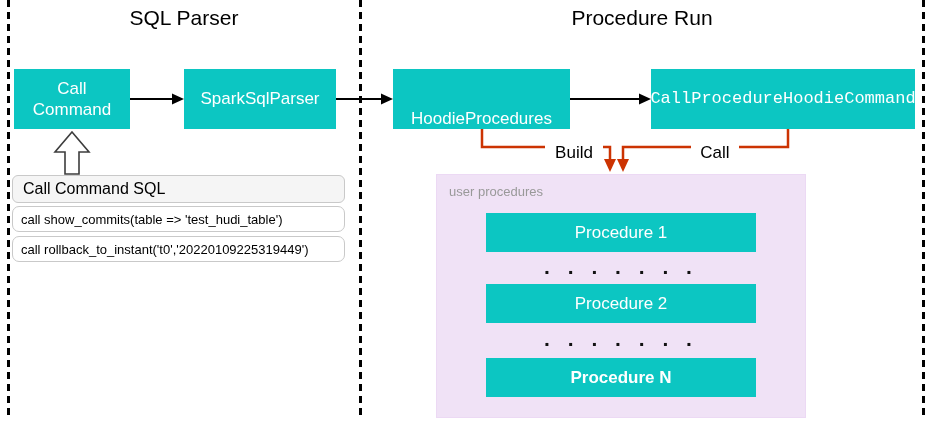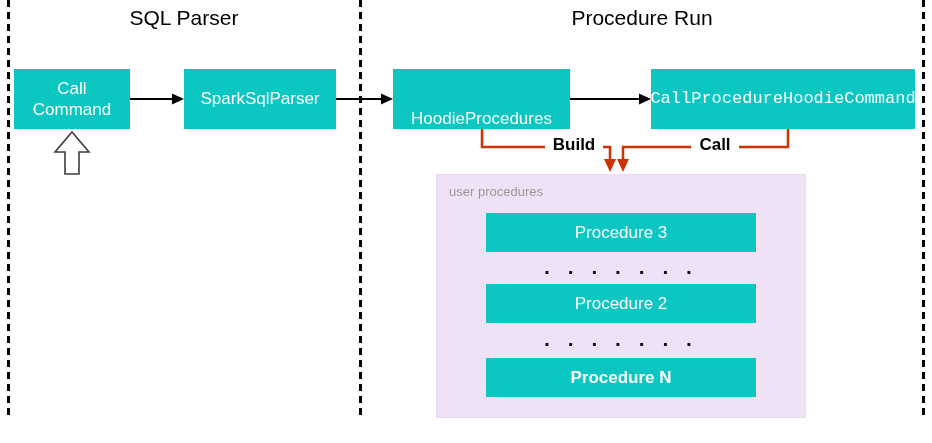--- a/index.html
+++ b/index.html
@@ -14,22 +14,22 @@
   .t-left{left:8px;width:352px;}
   .t-right{left:360px;width:564px;}
 
   .node{position:absolute;background:#0cc6c2;color:#fff;display:flex;
     align-items:center;justify-content:center;text-align:center;
     font-size:17px;line-height:1.25;}
   .node-row{top:69px;height:60px;}
 
   .overlay{position:absolute;left:0;top:0;pointer-events:none;}
 
-  .edge-label{position:absolute;top:136px;height:18px;font-size:17px;color:#000;
-    text-align:center;background:#fff;line-height:18px;font-weight:bold;}
+  .edge-label{position:absolute;top:144px;height:18px;font-size:17px;color:#000;
+    text-align:center;background:#fff;line-height:18px;}
 
   
   .sql-panel{position:absolute;left:12px;top:175px;width:333px;}
   .sql-header{box-sizing:border-box;width:333px;height:28px;background:#f5f5f5;
     border:1px solid #c9c9c9;border-radius:6px;font-size:16px;color:#000;
     display:flex;align-items:center;padding:0 10px;margin-bottom:3px;}
   .sql-row{box-sizing:border-box;width:333px;height:26px;background:#fff;
     border:1px solid #c9c9c9;border-radius:7px;font-size:13px;color:#000;
     display:flex;align-items:center;padding:0 8px;margin-bottom:4px;white-space:nowrap;}
 
@@ -92,25 +92,30 @@
     </g>
   </svg>
 
   <div class="edge-label" style="left:545px;width:58px;">Build</div>
   <div class="edge-label" style="left:691px;width:48px;">Call</div>
 
   <svg style="position:absolute;left:52px;top:130px;" width="40" height="46" viewBox="0 0 40 46">
     <polygon points="20,2 37,22 27,22 27,44 13,44 13,22 3,22" fill="#ffffff" stroke="#3d3d3d" stroke-width="1.6"></polygon>
   </svg>
 
+  <div class="sql-panel">
+    <div class="sql-header">Call Command SQL</div>
+    <div class="sql-row">call show_commits(table =&gt; 'test_hudi_table')</div>
+    <div class="sql-row">call rollback_to_instant('t0','20220109225319449')</div>
+  </div>
 
   <div class="user-proc">
     <div class="user-proc-label">user procedures</div>
     <div class="proc-box" style="top:38px;">
-      <span>Procedure 3</span>
+      <span>Procedure 1</span>
     </div>
     <div class="dots-row" style="top:87px;">. . . . . . .</div>
     <div class="proc-box" style="top:109px;">
       <span>Procedure 2</span>
     </div>
     <div class="dots-row" style="top:159px;">. . . . . . .</div>
     <div class="proc-box" style="top:183px;font-weight:bold;">
       <span>Procedure N</span>
     </div>
   </div>

